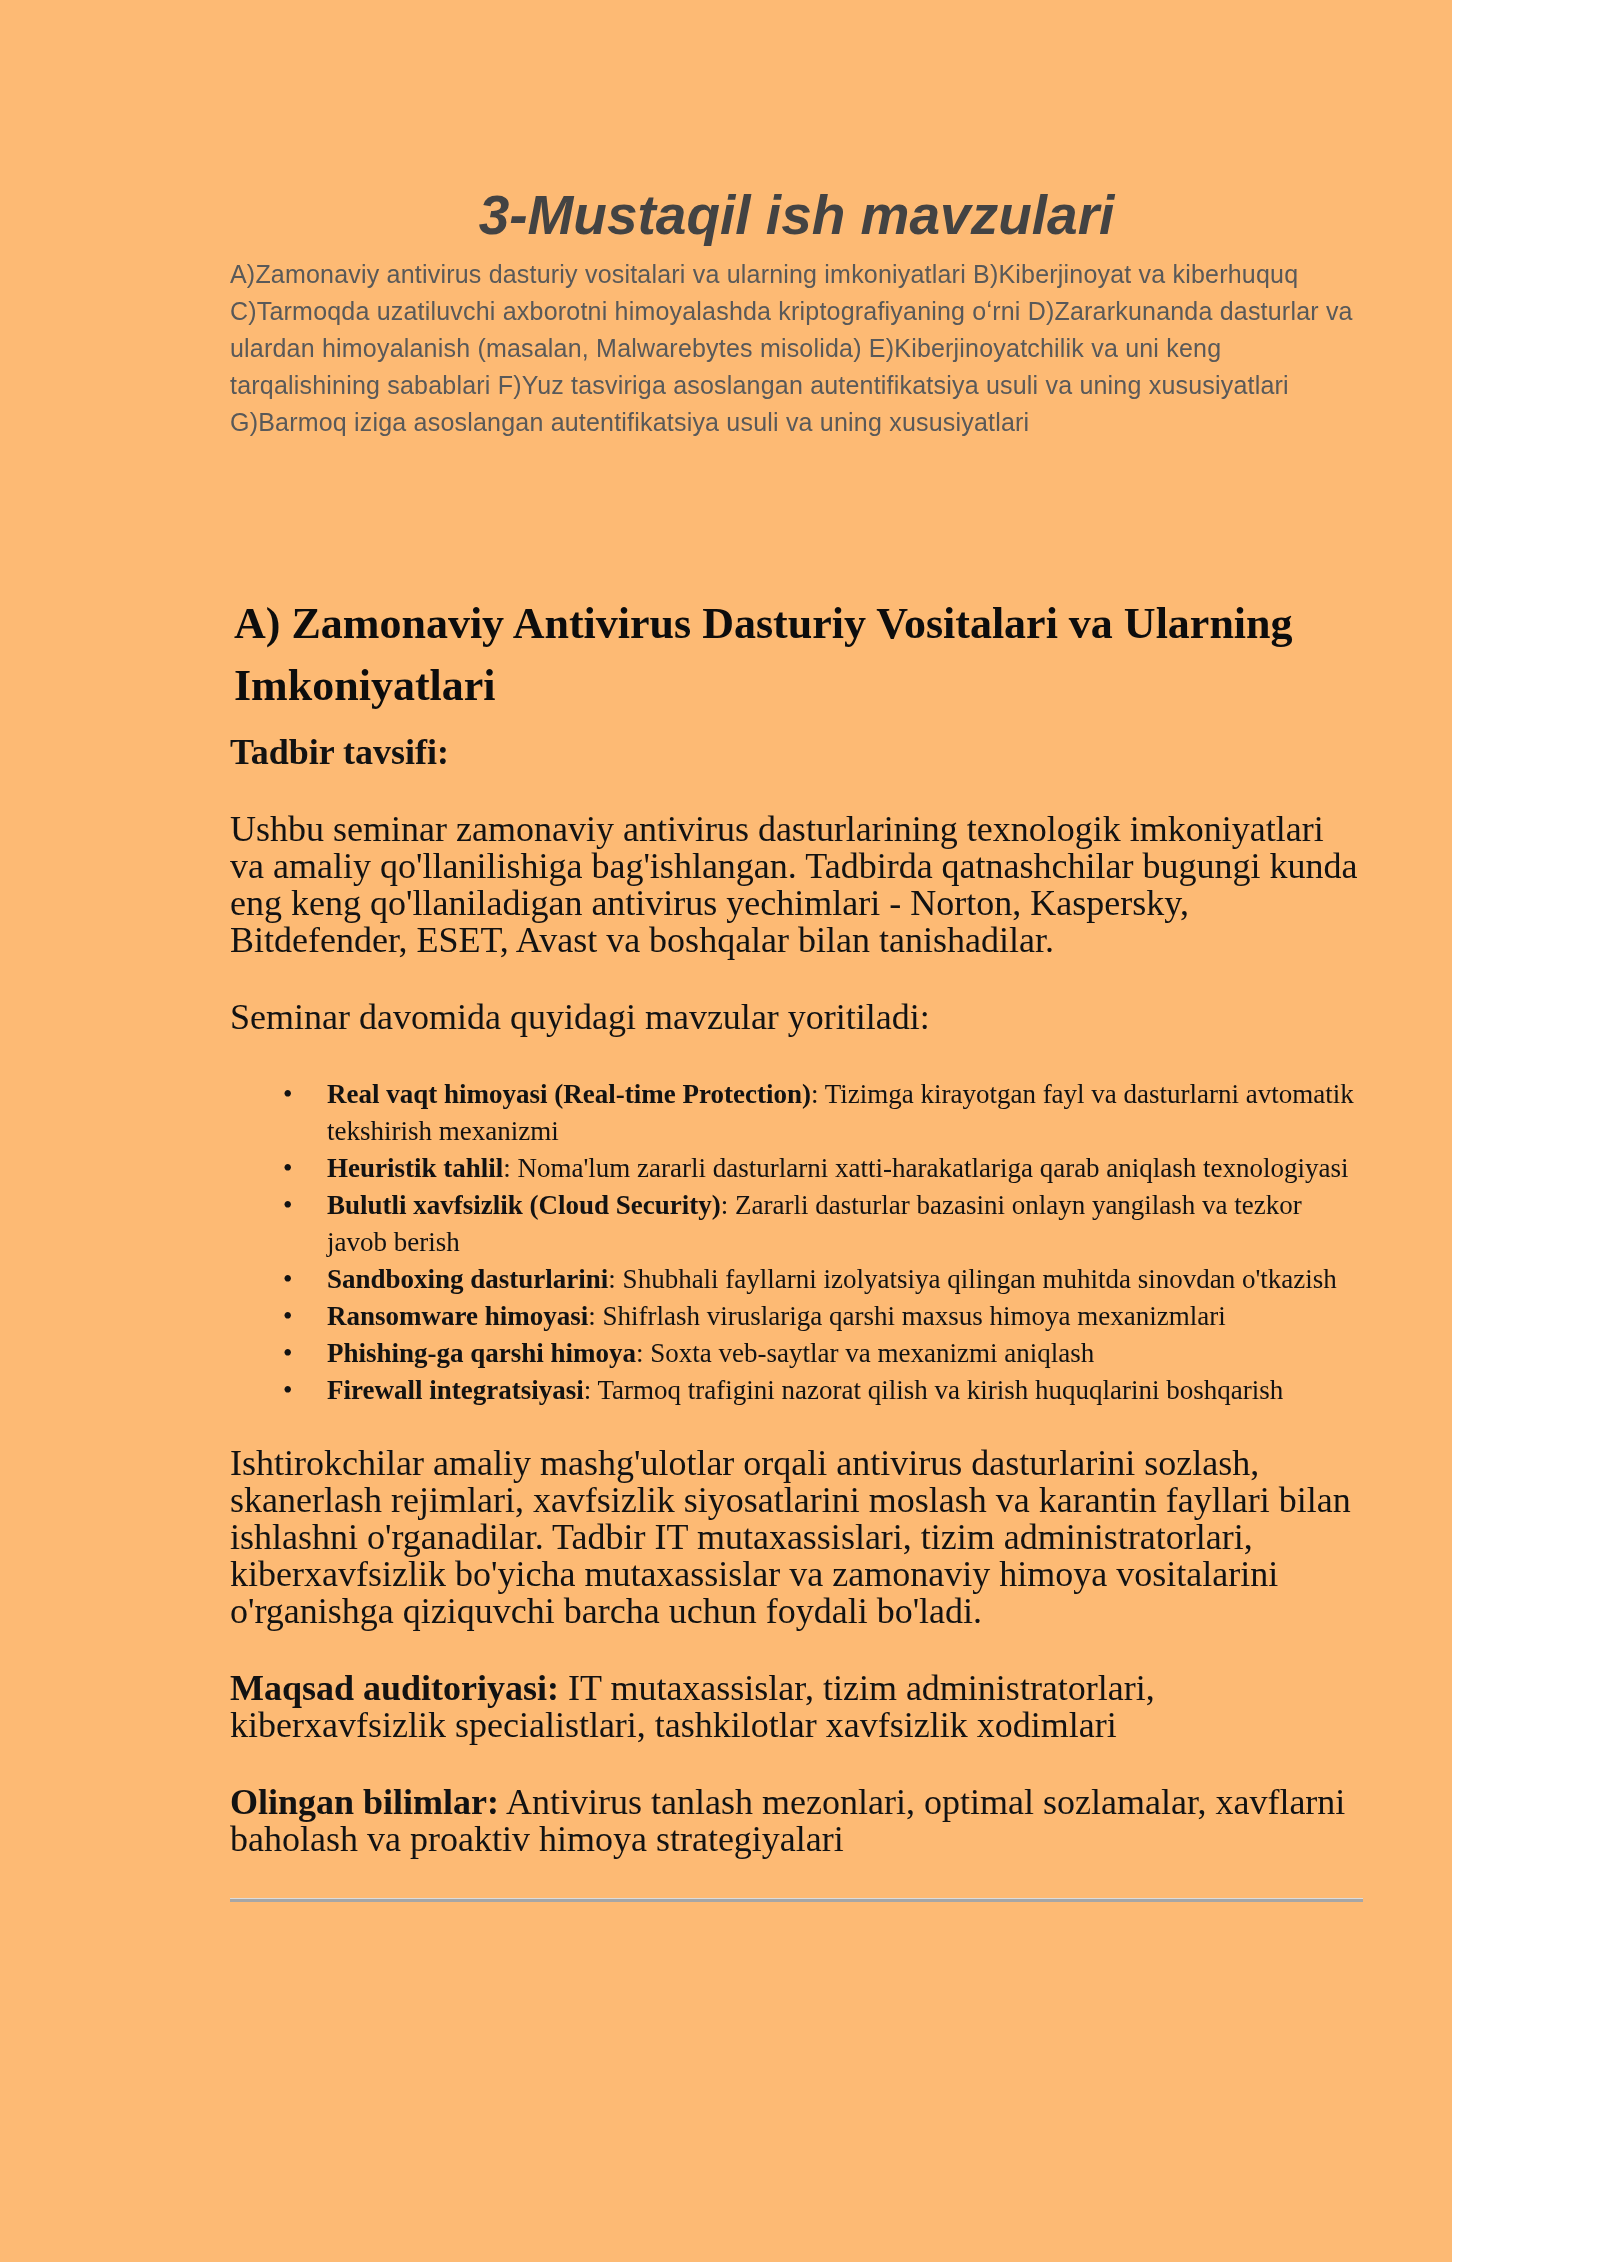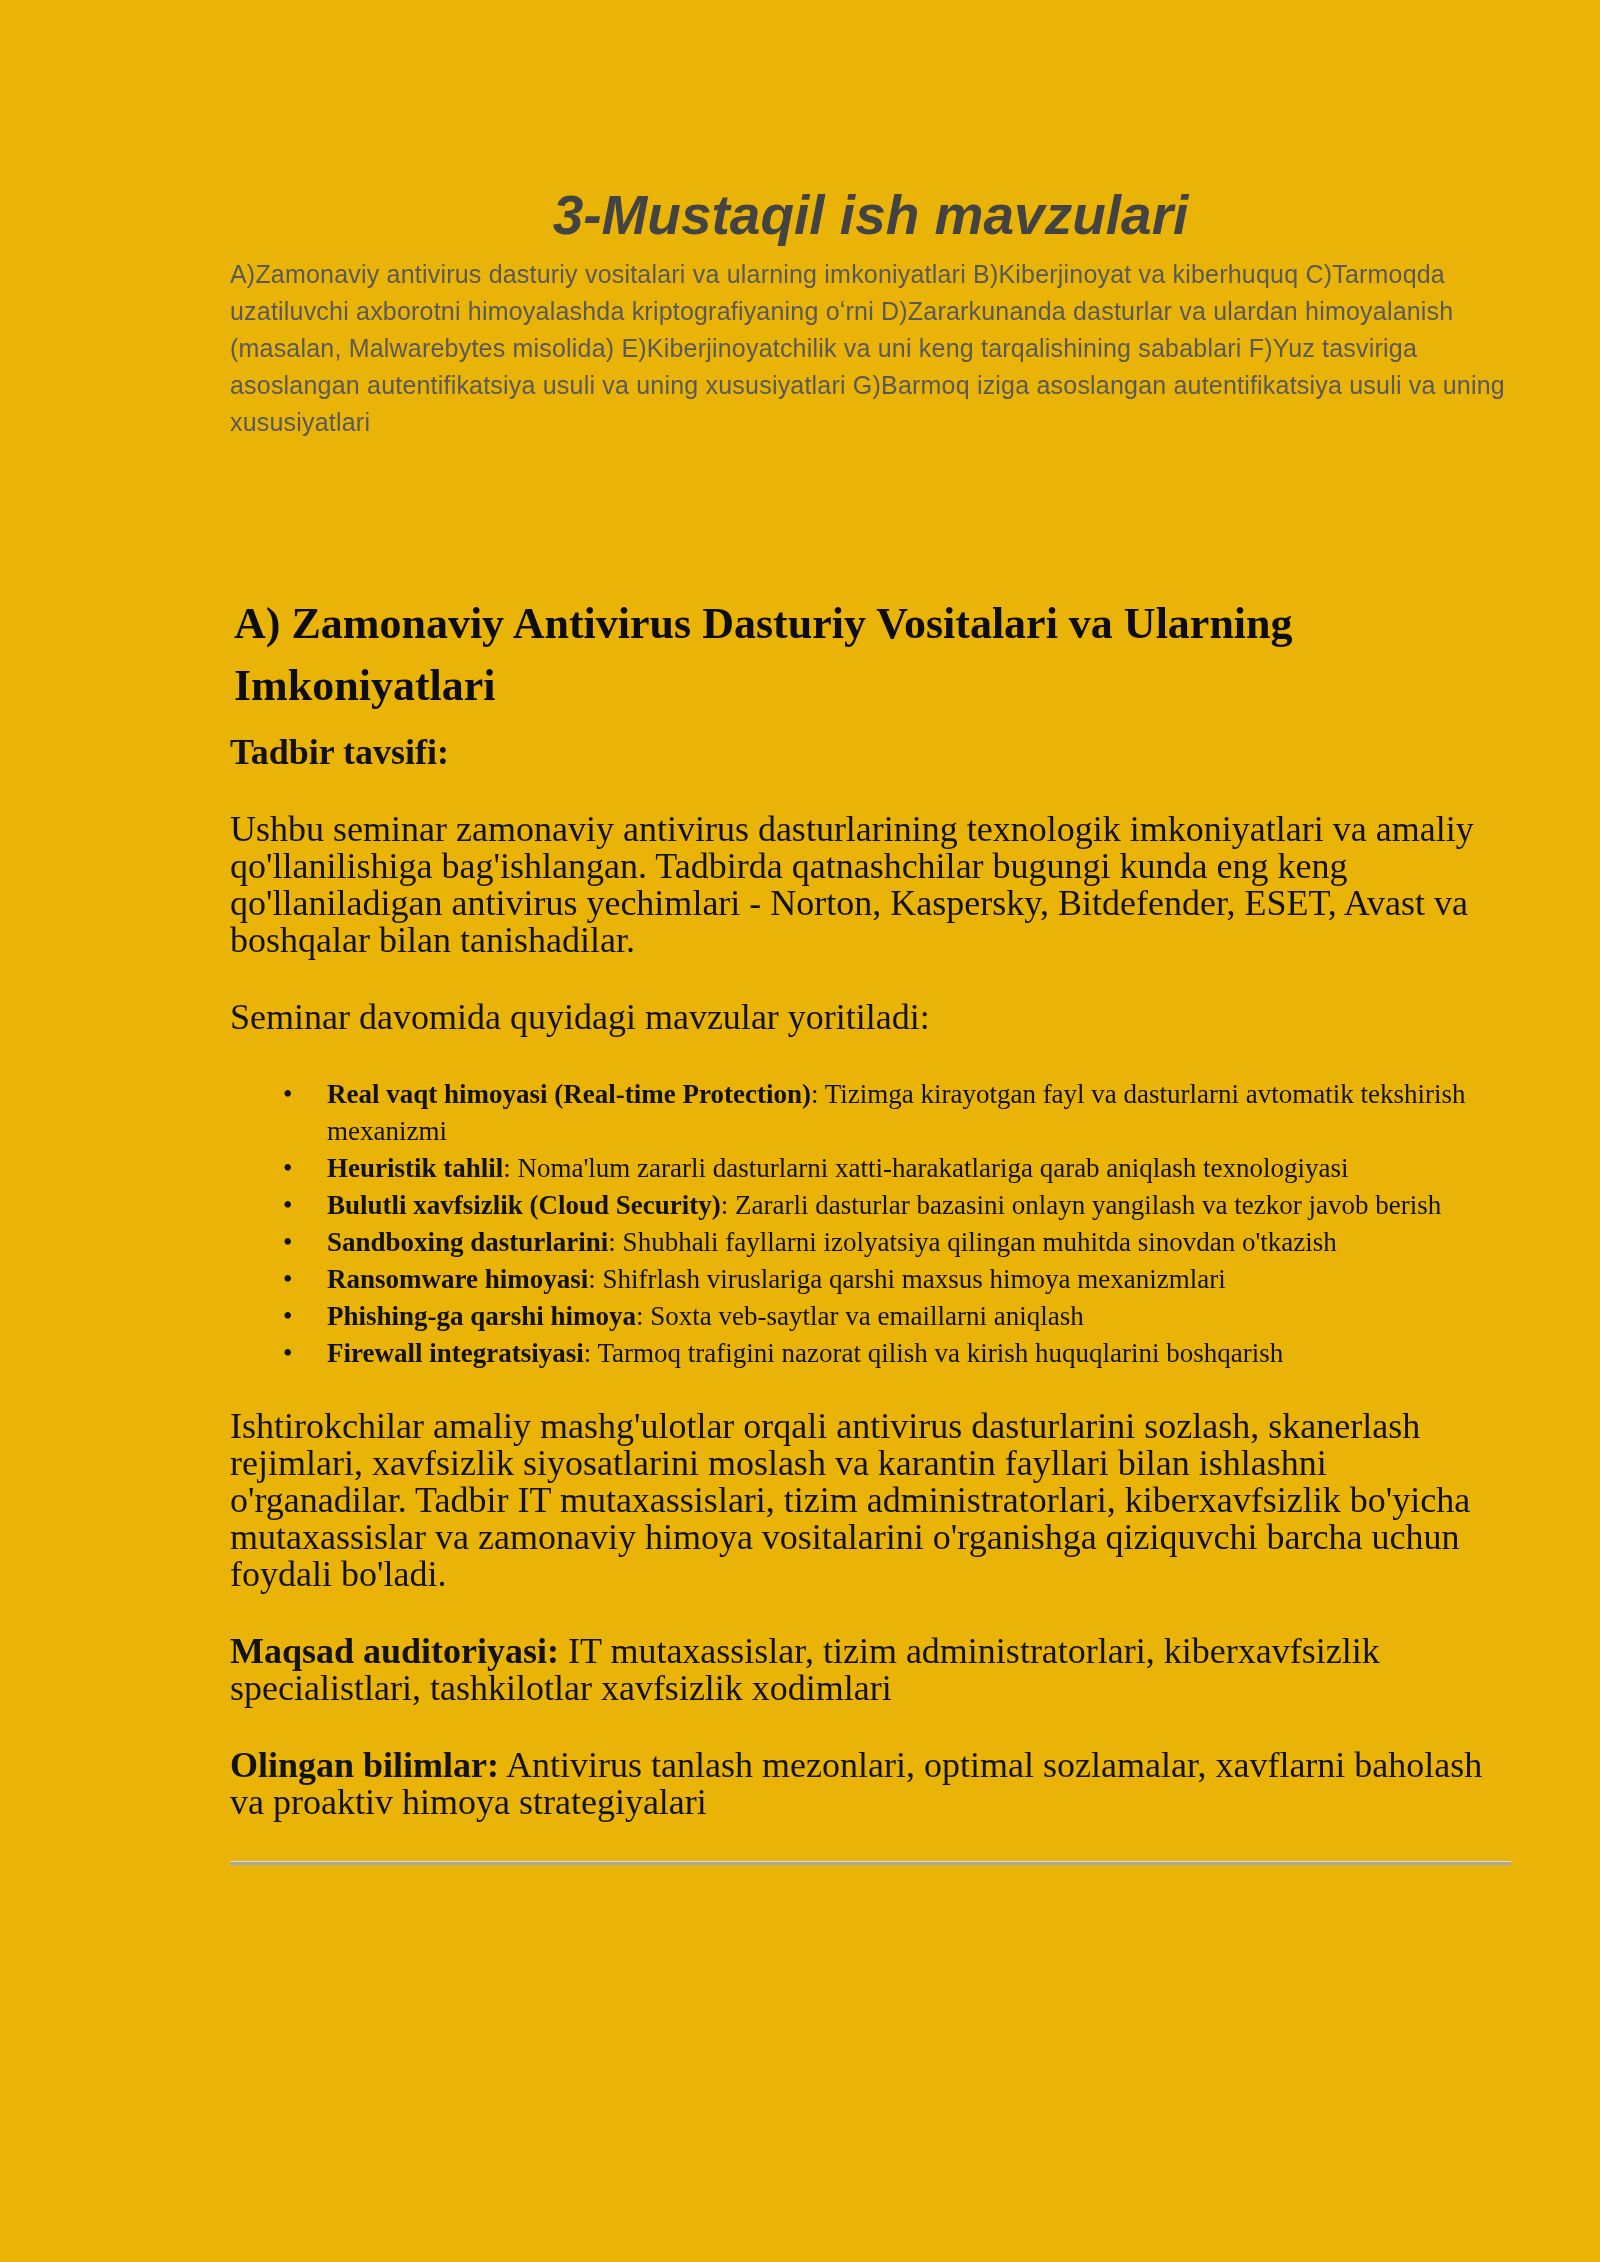--- a/index.html
+++ b/index.html
@@ -1,20 +1,20 @@
 <!DOCTYPE html>
 <html><head>
 <meta charset="utf-8">
 <style>
   html, body { margin: 0; padding: 0; background: #ffffff; }
   .page {
     position: relative;
-    width: 1600px;
+    width: 1452px;
     min-height: 2262px;
-    background: #eab308;
+    background: #fdba74;
     box-sizing: border-box;
     padding: 182px 89px 60px 230px;
     font-family: "Liberation Serif", serif;
   }
   .doc-title {
     margin: 0 0 8px 0;
     font-family: "Liberation Sans", sans-serif;
     font-style: italic;
     font-weight: 700;
     font-size: 55px;
@@ -91,21 +91,21 @@
   <p class="body-p">Ushbu seminar zamonaviy antivirus dasturlarining texnologik imkoniyatlari va amaliy qo'llanilishiga bag'ishlangan. Tadbirda qatnashchilar bugungi kunda eng keng qo'llaniladigan antivirus yechimlari - Norton, Kaspersky, Bitdefender, ESET, Avast va boshqalar bilan tanishadilar.</p>
 
   <p class="body-p">Seminar davomida quyidagi mavzular yoritiladi:</p>
 
   <ul class="topics">
       <li><strong>Real vaqt himoyasi (Real-time Protection)</strong><span>: Tizimga kirayotgan fayl va dasturlarni avtomatik tekshirish mexanizmi</span></li>
       <li><strong>Heuristik tahlil</strong><span>: Noma'lum zararli dasturlarni xatti-harakatlariga qarab aniqlash texnologiyasi</span></li>
       <li><strong>Bulutli xavfsizlik (Cloud Security)</strong><span>: Zararli dasturlar bazasini onlayn yangilash va tezkor javob berish</span></li>
       <li><strong>Sandboxing dasturlarini</strong><span>: Shubhali fayllarni izolyatsiya qilingan muhitda sinovdan o'tkazish</span></li>
       <li><strong>Ransomware himoyasi</strong><span>: Shifrlash viruslariga qarshi maxsus himoya mexanizmlari</span></li>
-      <li><strong>Phishing-ga qarshi himoya</strong><span>: Soxta veb-saytlar va emaillarni aniqlash</span></li>
+      <li><strong>Phishing-ga qarshi himoya</strong><span>: Soxta veb-saytlar va mexanizmi aniqlash</span></li>
       <li><strong>Firewall integratsiyasi</strong><span>: Tarmoq trafigini nazorat qilish va kirish huquqlarini boshqarish</span></li>
     </ul>
 
   <p class="body-p">Ishtirokchilar amaliy mashg'ulotlar orqali antivirus dasturlarini sozlash, skanerlash rejimlari, xavfsizlik siyosatlarini moslash va karantin fayllari bilan ishlashni o'rganadilar. Tadbir IT mutaxassislari, tizim administratorlari, kiberxavfsizlik bo'yicha mutaxassislar va zamonaviy himoya vositalarini o'rganishga qiziquvchi barcha uchun foydali bo'ladi.</p>
 
   <p class="body-p"><strong>Maqsad auditoriyasi:</strong><span> IT mutaxassislar, tizim administratorlari, kiberxavfsizlik specialistlari, tashkilotlar xavfsizlik xodimlari</span></p>
 
   <p class="body-p"><strong>Olingan bilimlar:</strong><span> Antivirus tanlash mezonlari, optimal sozlamalar, xavflarni baholash va proaktiv himoya strategiyalari</span></p>
 
   <div class="rule"></div>

